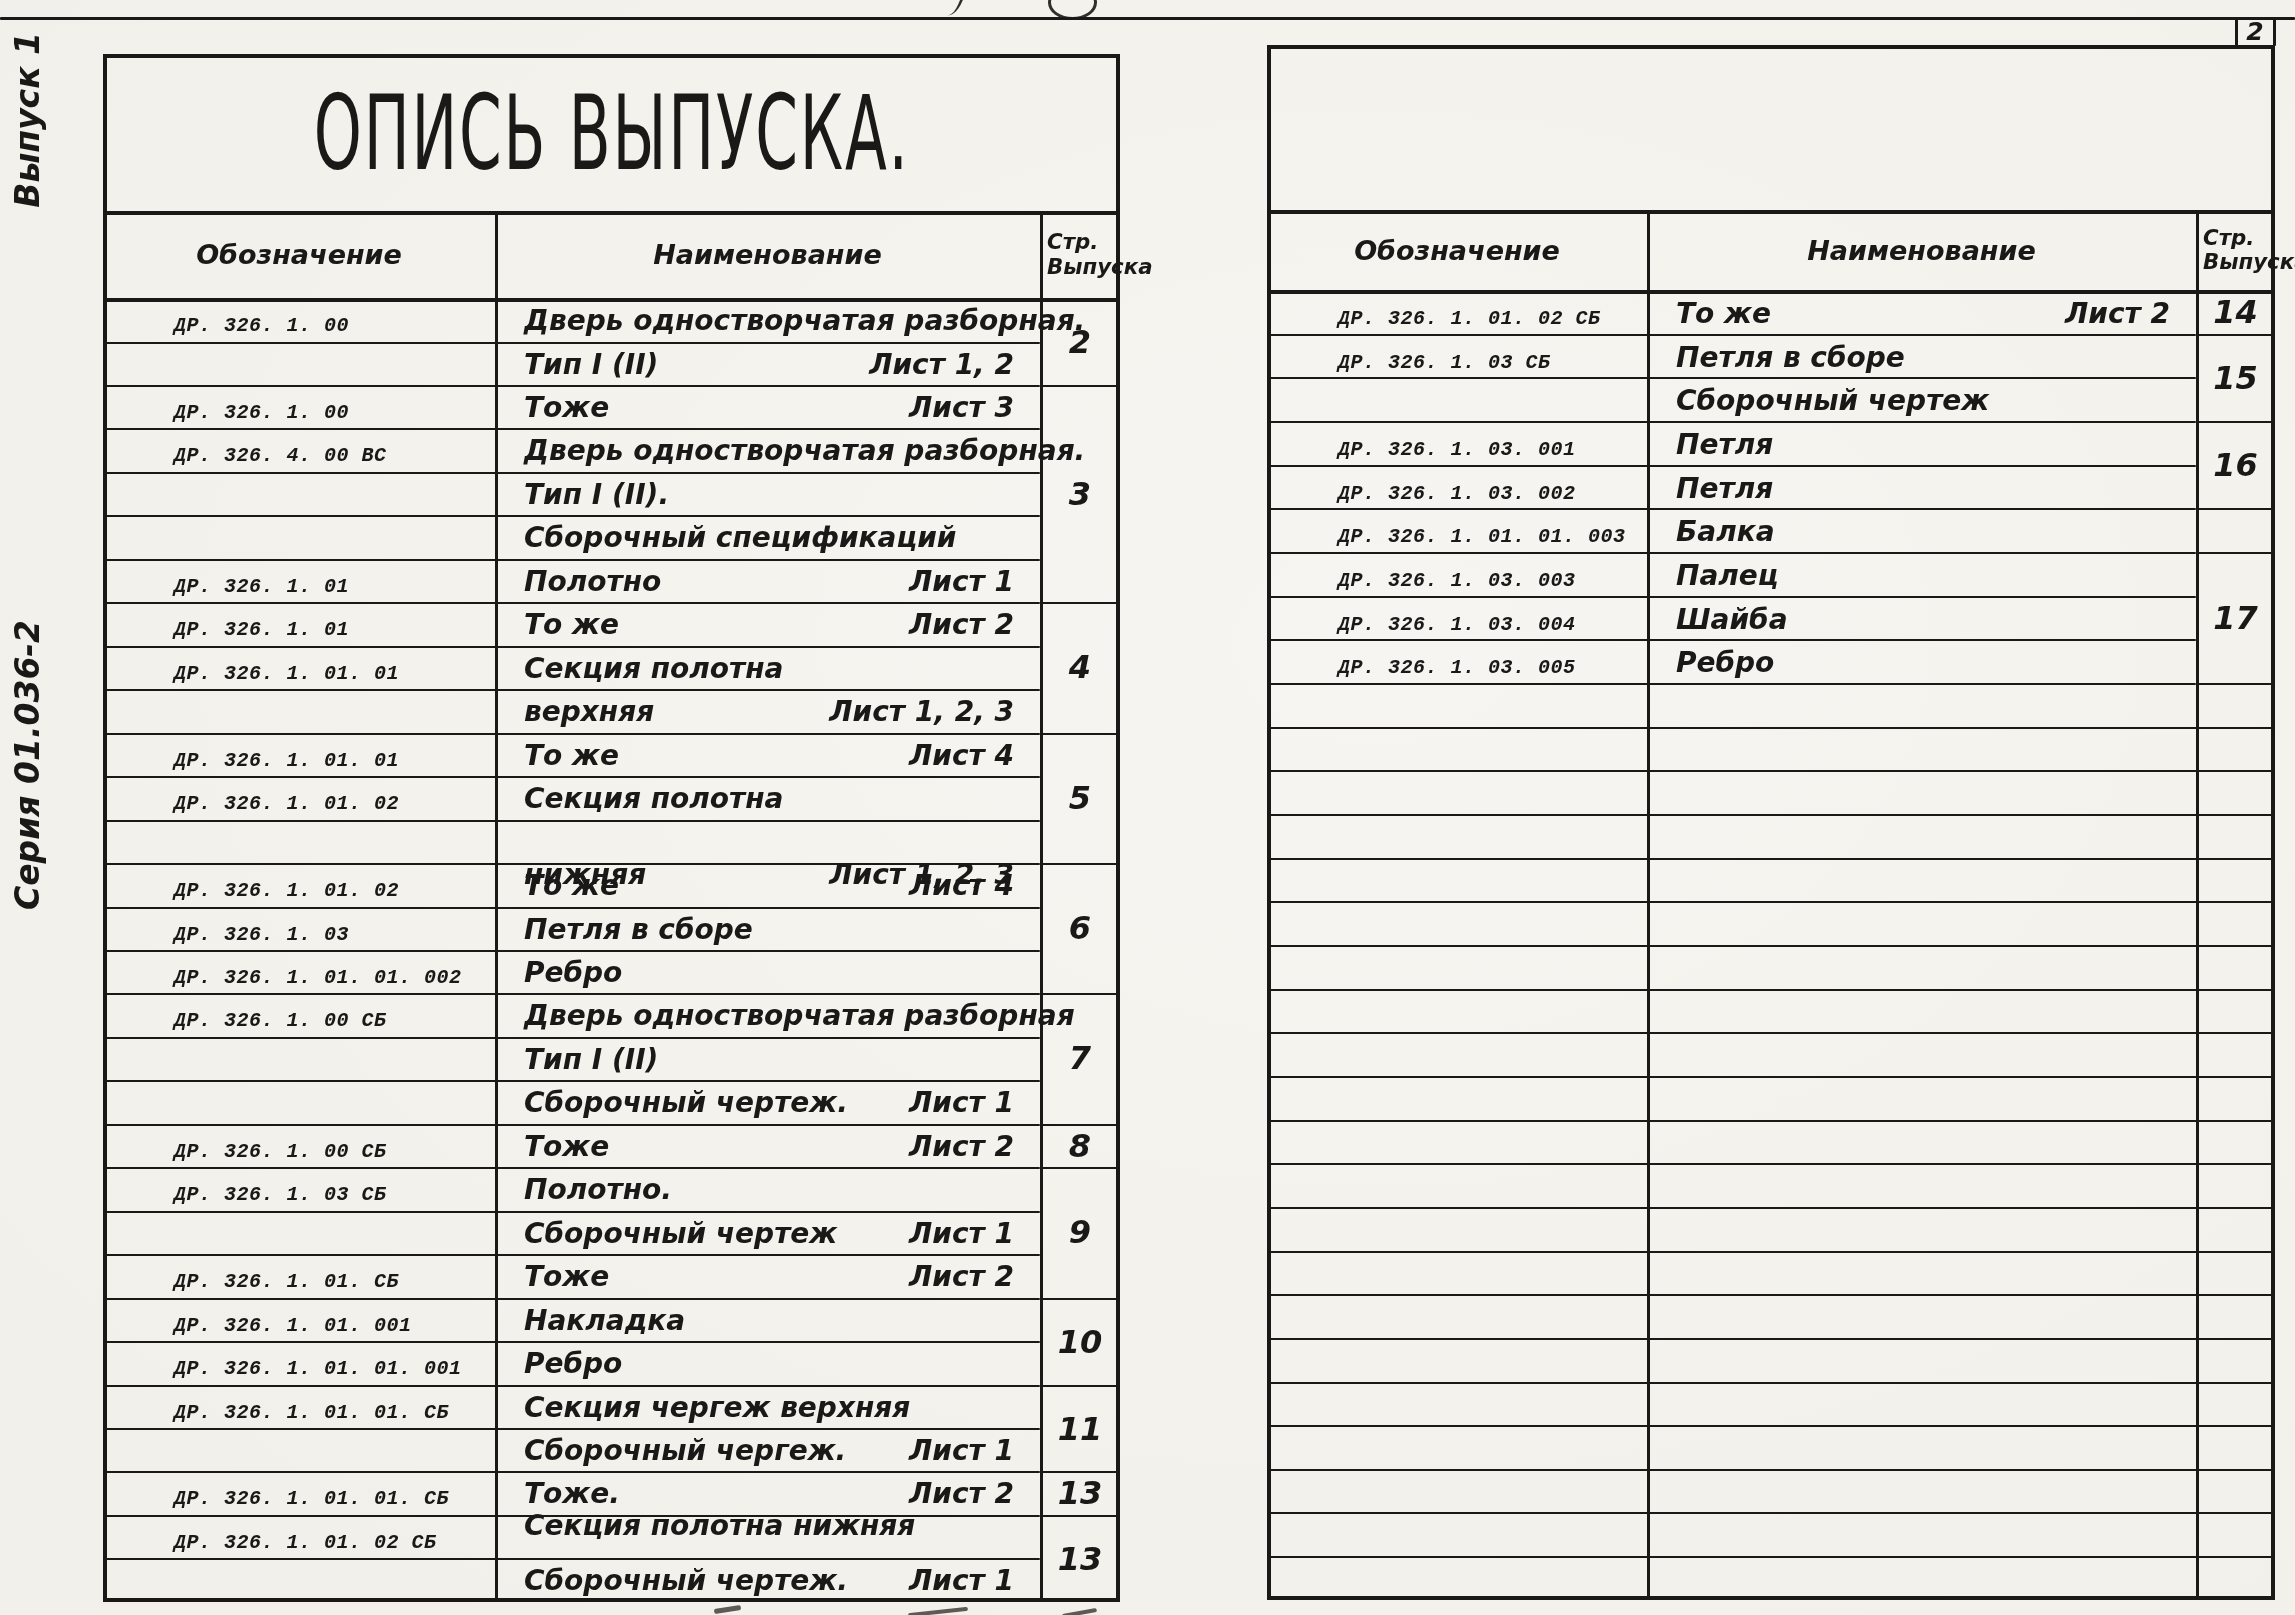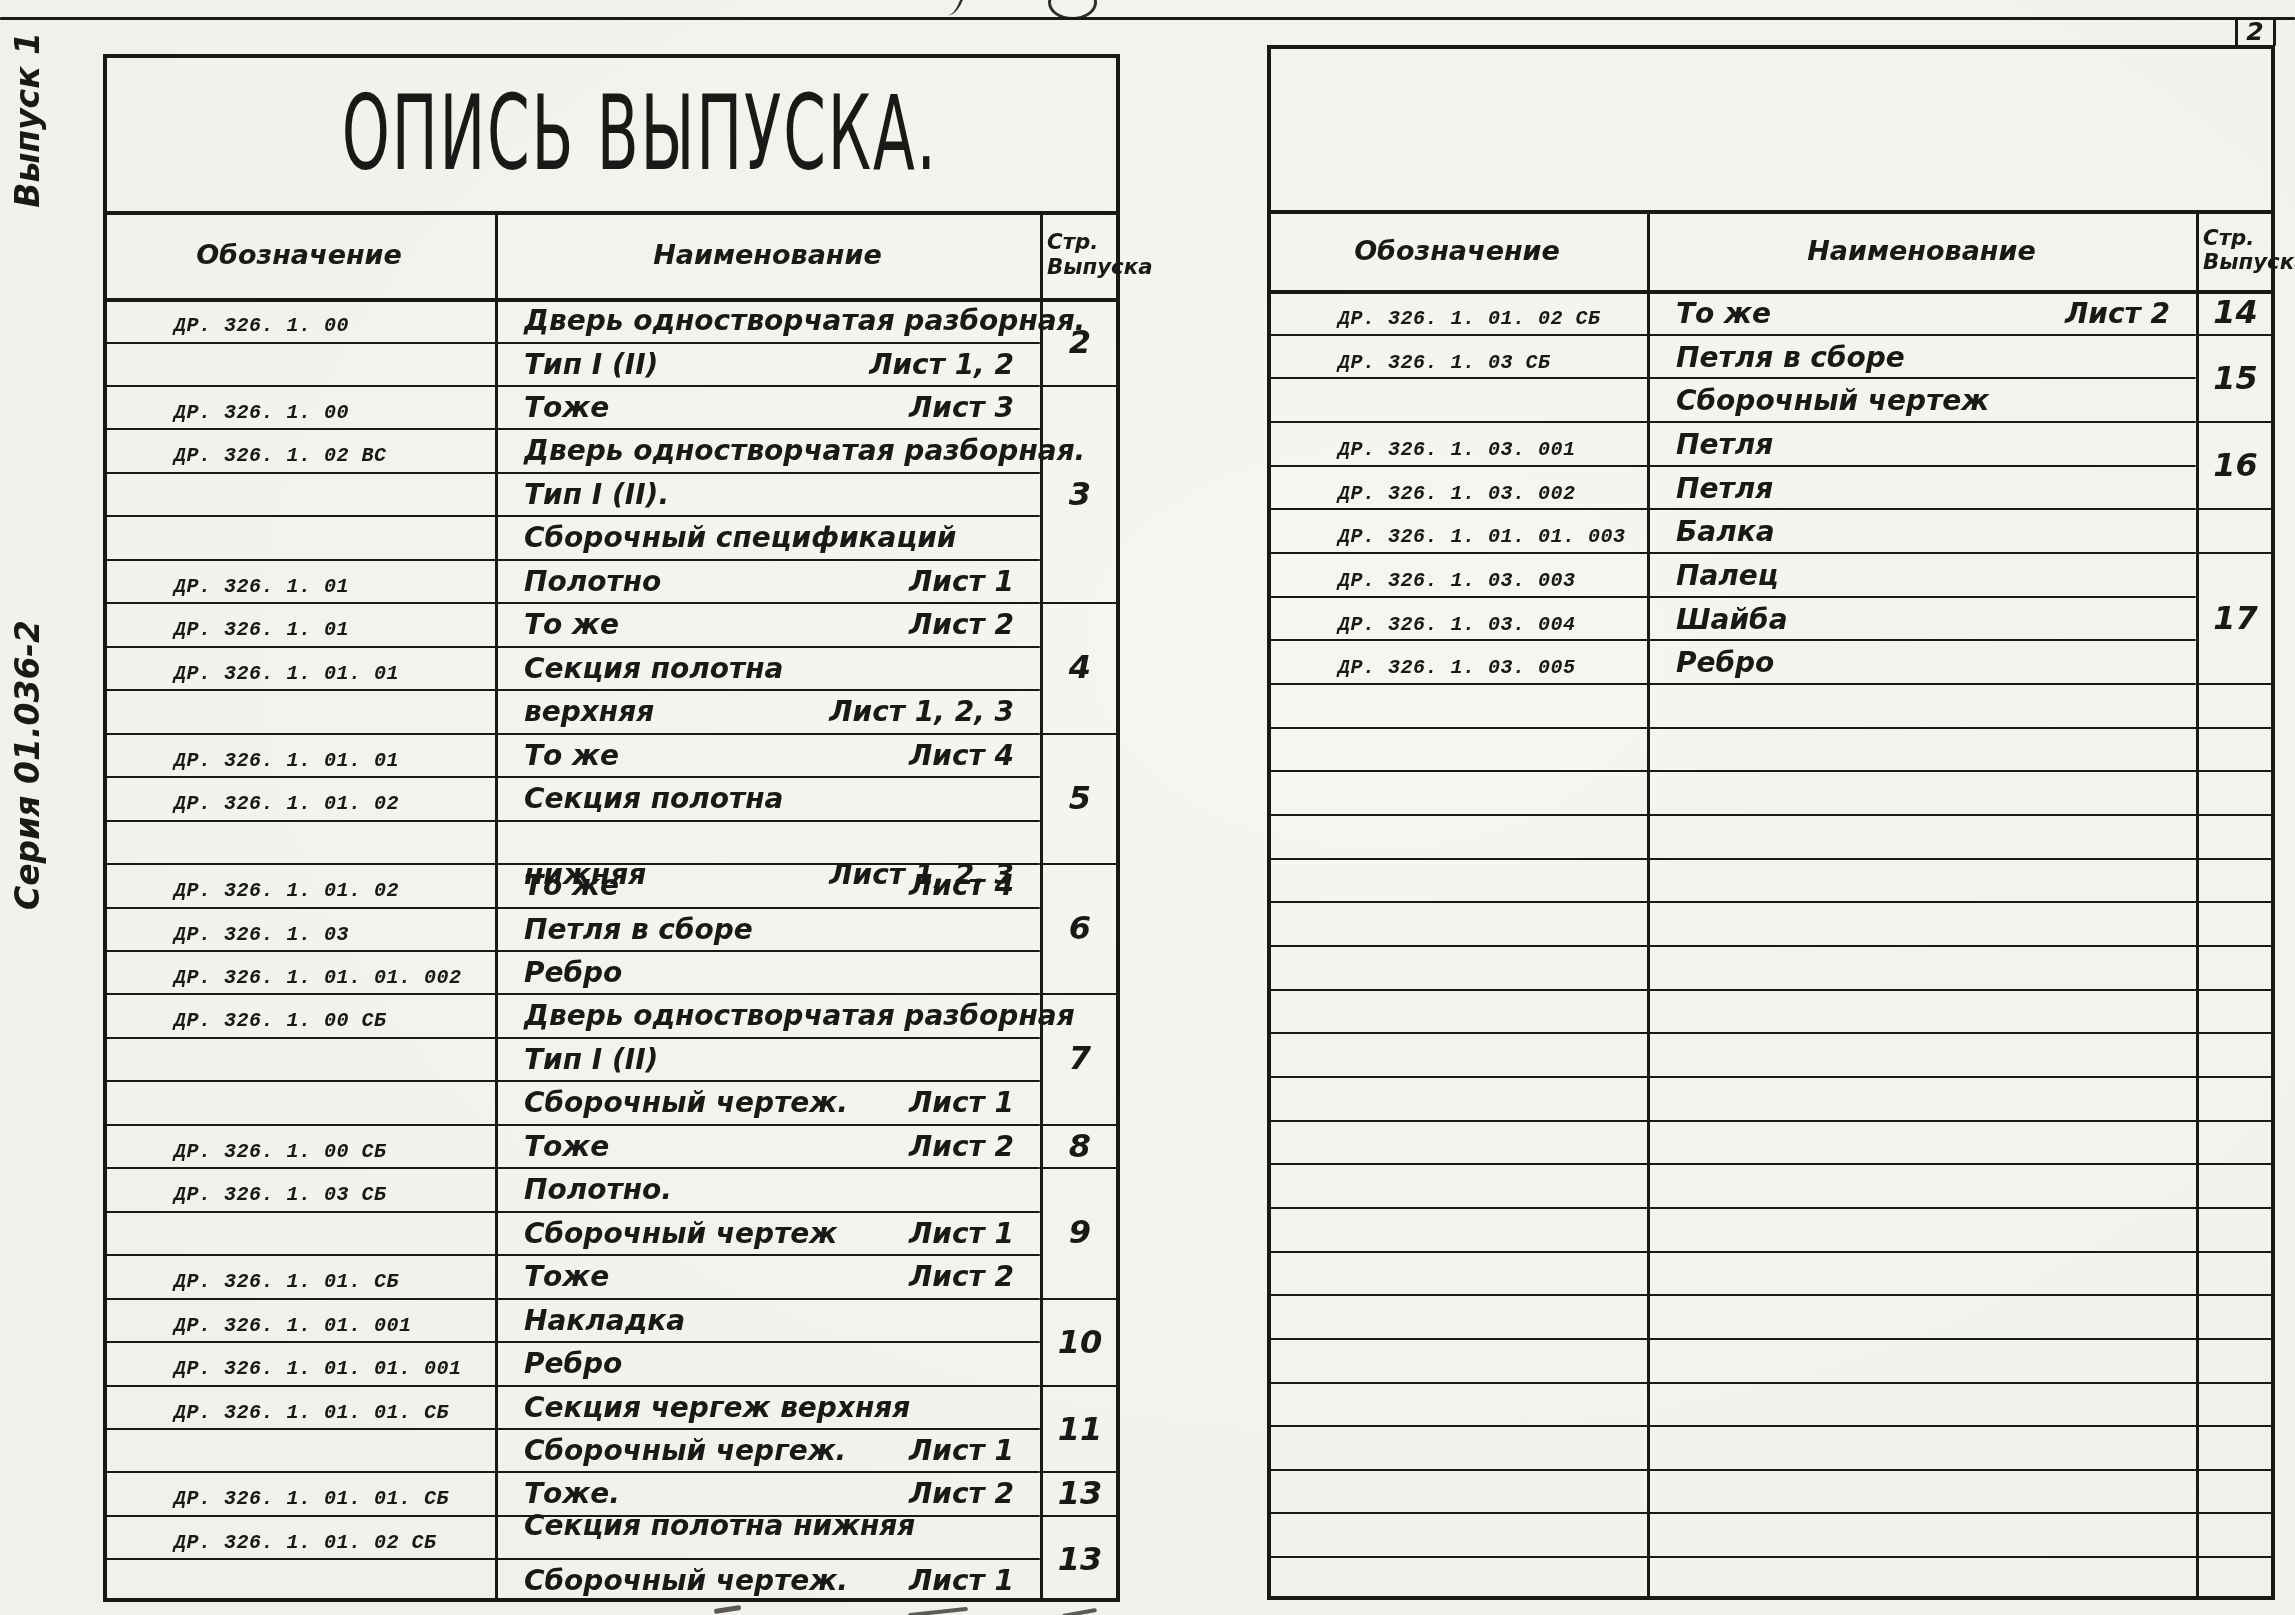--- a/index.html
+++ b/index.html
@@ -2,21 +2,21 @@
 <html style="font-size:8px"><head>
 <meta charset="utf-8">
 <style>
   html,body{margin:0;padding:0;}
   body{font-family:"DejaVu Sans", sans-serif;}
   .page{position:relative;width:2295px;height:1616px;background:#f4f3ef;overflow:hidden;
         background-image:radial-gradient(ellipse at 60% 40%, #f6f5f1 0%, #f1f0ea 85%);}
   .ln{position:absolute;background:#1b1917;border-radius:1px;}
   .table{position:absolute;}
   .frame{position:absolute;left:0;top:0;right:0;bottom:0;border:4.5px solid #1b1917;box-sizing:border-box;}
-  .title-block{position:absolute;left:0;width:100%;display:flex;align-items:center;justify-content:center;padding-left:28px;}
+  .title-block{position:absolute;left:0;width:100%;display:flex;align-items:center;justify-content:center;}
   .title-text{display:inline-block;font-size:102px;color:#1b1917;letter-spacing:3px;white-space:nowrap;
               transform:scale(0.60,1.02);transform-origin:center;}
   .hw{font-style:italic;font-weight:700;color:#1b1917;}
   .cell{position:absolute;display:flex;box-sizing:border-box;}
   .hdr{align-items:center;justify-content:center;font-size:27px;}
   .hdr-page{flex-direction:column;align-items:flex-start;justify-content:center;font-size:21.3px;line-height:1.15;padding-left:7px;}
   .rowcell{align-items:flex-end;padding-bottom:4px;font-size:28px;white-space:nowrap;overflow:visible;}
   .dcell{padding-left:71px;font-size:20px;letter-spacing:0.5px;font-family:Liberation Mono, monospace;}
   .ncell{justify-content:space-between;padding-left:29px;padding-right:26px;}
   .gcell{align-items:center;justify-content:center;font-size:32px;}
@@ -70,21 +70,21 @@
         <div class="">Тип I (II)</div>
         <div class="">Лист 1, 2</div>
       </div>
       <div class="ln" style="left: 0px; top: 374px; width: 937px; height: 2px;"></div>
       <div class="cell rowcell dcell hw" style="left: 0px; top: 331px; width: 392px; height: 43px;">ДР. 326. 1. 00</div>
       <div class="cell rowcell ncell hw" style="left: 392px; top: 331px; width: 545px; height: 43px;">
         <div class="">Тоже</div>
         <div class="">Лист 3</div>
       </div>
       <div class="ln" style="left: 0px; top: 418px; width: 937px; height: 2px;"></div>
-      <div class="cell rowcell dcell hw" style="left: 0px; top: 374px; width: 392px; height: 43px;">ДР. 326. 1. 02 ВС</div>
+      <div class="cell rowcell dcell hw" style="left: 0px; top: 374px; width: 392px; height: 43px;">ДР. 326. 4. 00 ВС</div>
       <div class="cell rowcell ncell hw" style="left: 392px; top: 374px; width: 545px; height: 43px;">
         <div class="">Дверь одностворчатая разборная.</div>
       </div>
       <div class="ln" style="left: 0px; top: 461px; width: 937px; height: 2px;"></div>
       <div class="cell rowcell ncell hw" style="left: 392px; top: 418px; width: 545px; height: 43px;">
         <div class="">Тип I (II).</div>
       </div>
       <div class="ln" style="left: 0px; top: 505px; width: 937px; height: 2px;"></div>
       <div class="cell rowcell ncell hw" style="left: 392px; top: 461px; width: 545px; height: 43px;">
         <div class="">Сборочный спецификаций</div>

